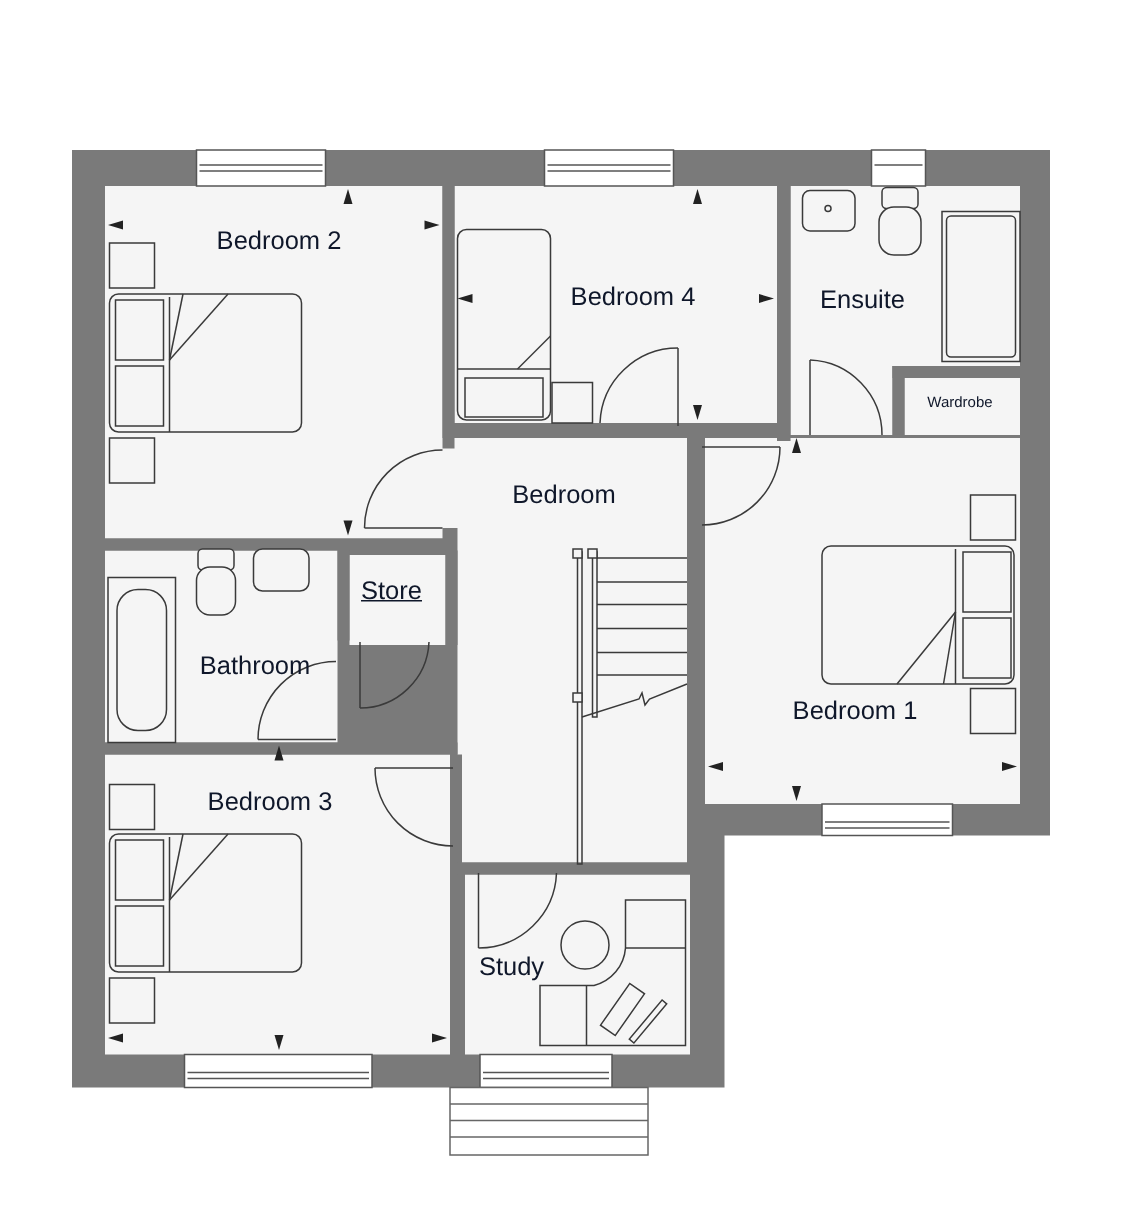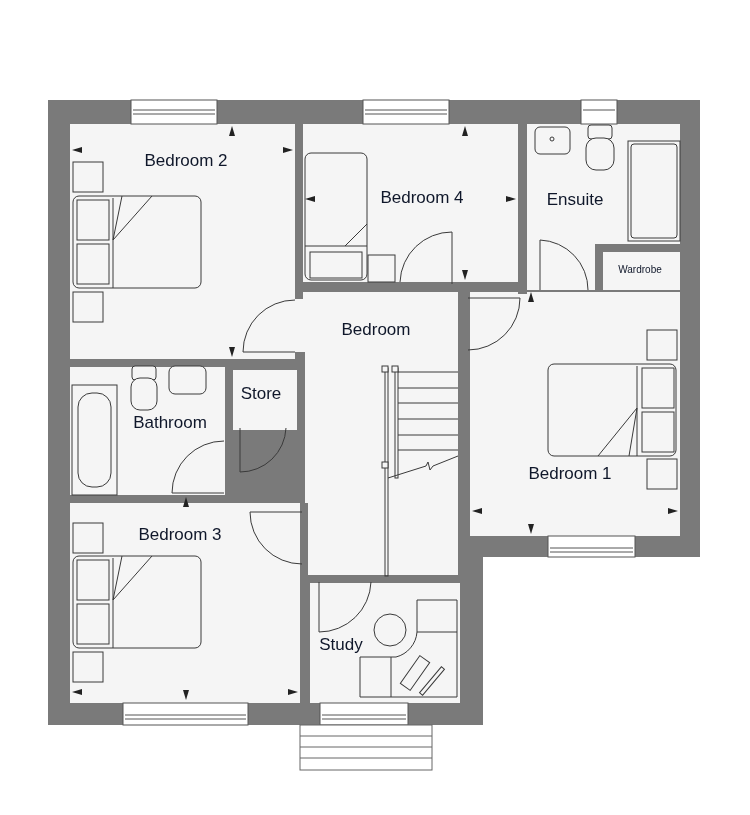--- a/index.html
+++ b/index.html
@@ -191,17 +191,17 @@
     <path d="M72 692 l10 -3 v6 z"></path>
     <path d="M298 692 l-10 -3 v6 z"></path>
   </g>
 </svg>
 
 <span class="room-label" style="left:186px;top:161px;">Bedroom 2</span>
 <span class="room-label" style="left:422px;top:198px;">Bedroom 4</span>
 <span class="room-label" style="left:575px;top:200px;">Ensuite</span>
 <span class="room-label small" style="left:640px;top:269px;">Wardrobe</span>
 <span class="room-label" style="left:376px;top:330px;">Bedroom</span>
-<span class="room-label" style="left:261px;top:394px;">Store</span>
-<span class="room-label" style="left:170px;top:423px;">Bathroom</span>
+<span class="room-label" style="left:261px;top:394px;text-decoration:underline;">Store</span>
+<span class="room-label" style="left:170px;top:444px;">Bathroom</span>
 <span class="room-label" style="left:570px;top:474px;">Bedroom 1</span>
 <span class="room-label" style="left:180px;top:535px;">Bedroom 3</span>
 <span class="room-label" style="left:341px;top:645px;">Study</span>
 
 </body></html>

